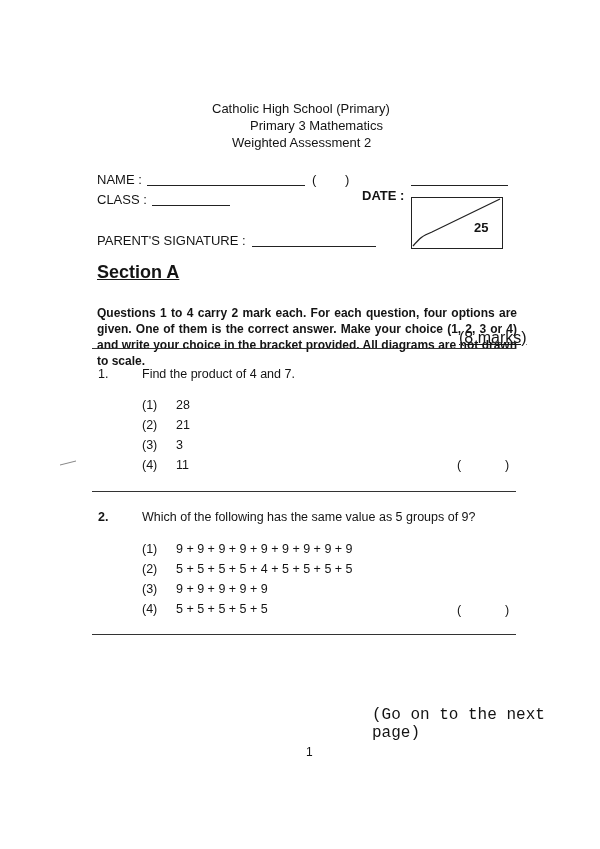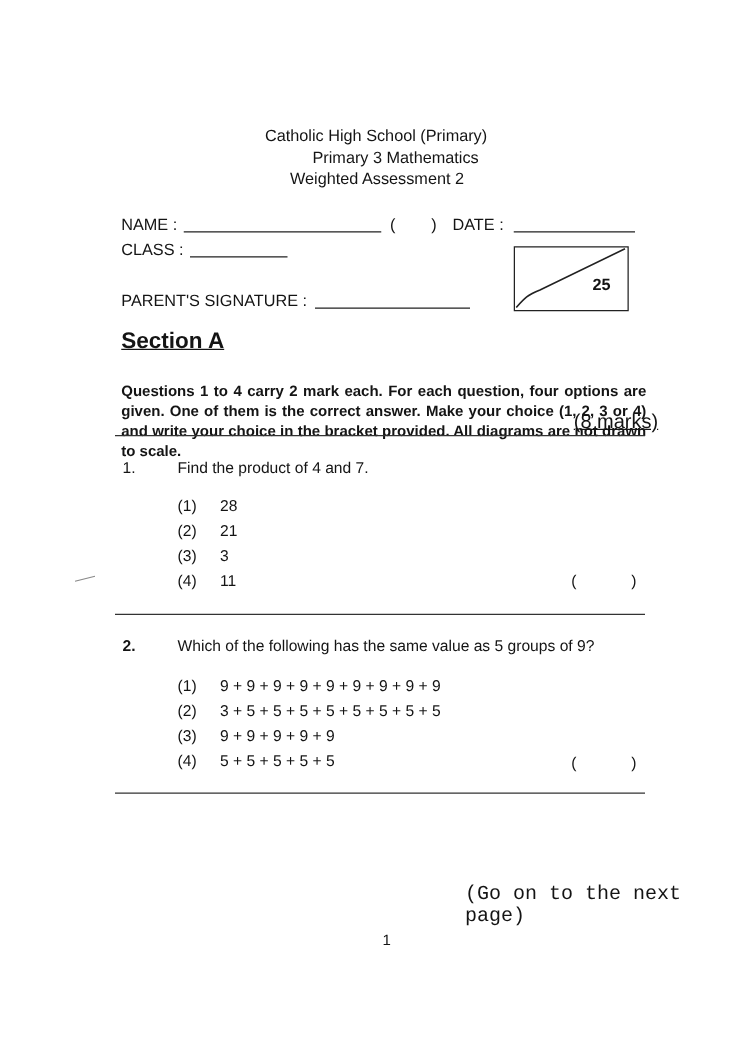--- a/index.html
+++ b/index.html
@@ -23,21 +23,21 @@
 
 <div class="abs hdr" style="left:212px; top:101px;">Catholic High School (Primary)</div>
 <div class="abs hdr" style="left:220px; top:118px;padding-left:30px;">Primary 3 Mathematics</div>
 <div class="abs hdr" style="left:232px; top:135px;">Weighted Assessment 2</div>
 
 <div class="abs lbl" style="left:97px; top:172px;">NAME :</div>
 <div class="line" style="left:147px; top:185px; width:158px;"></div>
 <div class="abs lbl" style="left:312px; top:172px;">(</div>
 <div class="abs" style="left:322px; top:170px; width:20px; height:18px;"></div>
 <div class="abs lbl" style="left:345px; top:172px;">)</div>
-<div class="abs lbl" style="left:362px; top:172px;">DATE :</div>
+<div class="abs lbl" style="left:362px; top:188px;font-weight:bold;">DATE :</div>
 <div class="line" style="left:411px; top:185px; width:97px;"></div>
 
 <div class="abs lbl" style="left:97px; top:192px;">CLASS :</div>
 <div class="line" style="left:152px; top:205px; width:78px;"></div>
 
 <div class="abs lbl" style="left:97px; top:233px;text-align:center;">PARENT'S SIGNATURE :</div>
 <div class="line" style="left:252px; top:246px; width:124px;"></div>
 
 <div class="scorebox">
   <svg width="89" height="49" style="position:absolute; left:0; top:0;">
@@ -58,21 +58,21 @@
 <div class="abs opt" style="left:142px; top:438px;"><span class="num">(3)</span><span>3</span></div>
 <div class="abs opt" style="left:142px; top:458px;"><span class="num">(4)</span><span>11</span></div>
 <div class="abs paren" style="left:457px; top:458px;">(</div>
 <div class="abs" style="left:465px; top:456px; width:38px; height:18px;"></div>
 <div class="abs paren" style="left:505px; top:458px;">)</div>
 <div class="hr" style="left:92px; top:491px; width:424px;"></div>
 
 <div class="abs q" style="left:98px; top:510px; font-weight:bold;">2.</div>
 <div class="abs q" style="left:142px; top:510px;">Which of the following has the same value as 5 groups of 9?</div>
 <div class="abs opt" style="left:142px; top:542px;"><span class="num">(1)</span><span>9 + 9 + 9 + 9 + 9 + 9 + 9 + 9 + 9</span></div>
-<div class="abs opt" style="left:142px; top:562px;"><span class="num">(2)</span><span>3 + 5 + 5 + 5 + 5 + 5 + 5 + 5 + 5</span></div>
+<div class="abs opt" style="left:142px; top:562px;"><span class="num">(2)</span><span>5 + 5 + 5 + 5 + 4 + 5 + 5 + 5 + 5</span></div>
 <div class="abs opt" style="left:142px; top:582px;"><span class="num">(3)</span><span>9 + 9 + 9 + 9 + 9</span></div>
 <div class="abs opt" style="left:142px; top:602px;"><span class="num">(4)</span><span>5 + 5 + 5 + 5 + 5</span></div>
 <div class="abs paren" style="left:457px; top:603px;">(</div>
 <div class="abs" style="left:465px; top:601px; width:38px; height:18px;"></div>
 <div class="abs paren" style="left:505px; top:603px;">)</div>
 <div class="hr" style="left:92px; top:634px; width:424px;"></div>
 
 <svg class="abs" style="left:58px; top:458px;" width="22" height="10">
   <path d="M2 7 L10 5 L18 3" stroke="#888" stroke-width="1" fill="none"></path>
 </svg>

